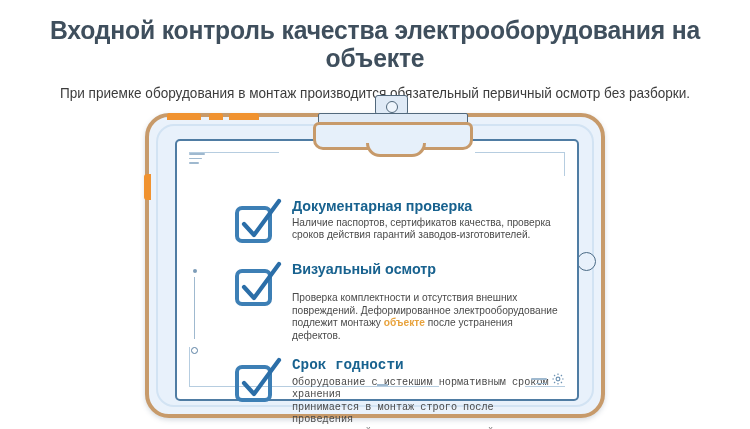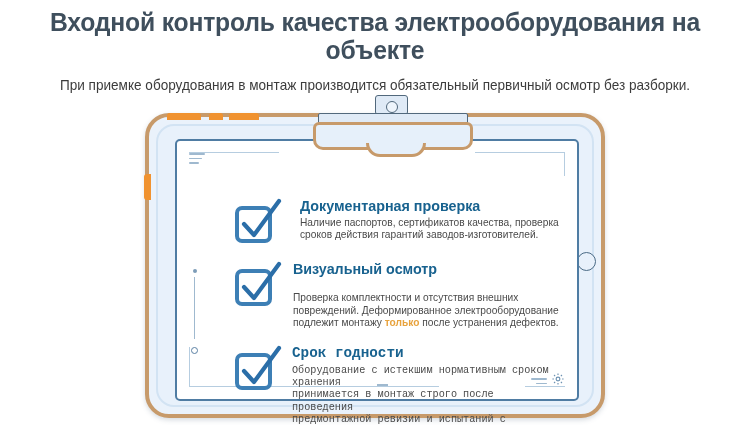--- a/index.html
+++ b/index.html
@@ -5,21 +5,21 @@
   * { margin:0; padding:0; box-sizing:border-box; }
   html,body { width:750px; height:429px; }
   body {
     background:#ffffff;
     font-family:"Liberation Sans", sans-serif;
     overflow:hidden;
     position:relative;
   }
 
   
-  .header { width:750px; padding-top:8px; }
+  .header { width:750px; padding-top:16px; }
   .page-title {
     text-align:center;
     color:#3f4f5d;
     font-weight:bold;
     font-size:25.5px;
     line-height:28px;
     letter-spacing:-0.2px;
     font-family:"Liberation Sans", sans-serif;
     transform:scaleX(0.97);
   }
@@ -131,21 +131,21 @@
     position:absolute; left:50px; bottom:-10px; width:60px; height:14px;
     background:#e6f0fa; border:3px solid #c79a6a; border-top:none;
     border-radius:0 0 14px 14px;
   }
 
   
   .checklist {
     position:absolute;
     left:57px; top:55px; width:330px;
   }
-  .check-item { display:flex; align-items:flex-start; margin-bottom:13px;justify-content:space-between; }
+  .check-item { display:flex; align-items:flex-start; margin-bottom:13px; }
   .check-item:last-child { margin-bottom:0;font-family:Liberation Mono, monospace; }
   .checkbox-icon { flex:0 0 auto; width:48px; height:48px; position:relative; margin-right:10px; margin-top:2px; }
   .check-text { padding-top:2px; }
   .check-title {
     color:#18628f;
     font-weight:bold;
     font-size:14.6px;
     line-height:17px;
     margin-bottom:2px;
     transform:scaleX(0.98);
@@ -221,21 +221,21 @@
             <svg width="48" height="48" viewBox="0 0 48 48">
               <rect x="3" y="10" width="33" height="33" rx="5" ry="5" fill="none" stroke="#3d7fb5" stroke-width="4"></rect>
               <path d="M10 26 L20 37 L45 3" fill="none" stroke="#2b6ea8" stroke-width="4.2" stroke-linecap="round" stroke-linejoin="round"></path>
             </svg>
           </div>
           <div class="check-text">
             <div class="check-title">Визуальный осмотр</div>
             <div class="check-desc">
               <span>Проверка комплектности и отсутствия внешних
 повреждений. Деформированное электрооборудование
-подлежит монтажу </span><span class="hl">только</span><span> после устранения дефектов.</span>
+подлежит монтажу </span><span class="hl">объекте</span><span> после устранения дефектов.</span>
             </div>
           </div>
         </div>
 
         <div class="check-item">
           <div class="checkbox-icon">
             <svg width="48" height="48" viewBox="0 0 48 48">
               <rect x="3" y="10" width="33" height="33" rx="5" ry="5" fill="none" stroke="#3d7fb5" stroke-width="4"></rect>
               <path d="M10 26 L20 37 L45 3" fill="none" stroke="#2b6ea8" stroke-width="4.2" stroke-linecap="round" stroke-linejoin="round"></path>
             </svg>

